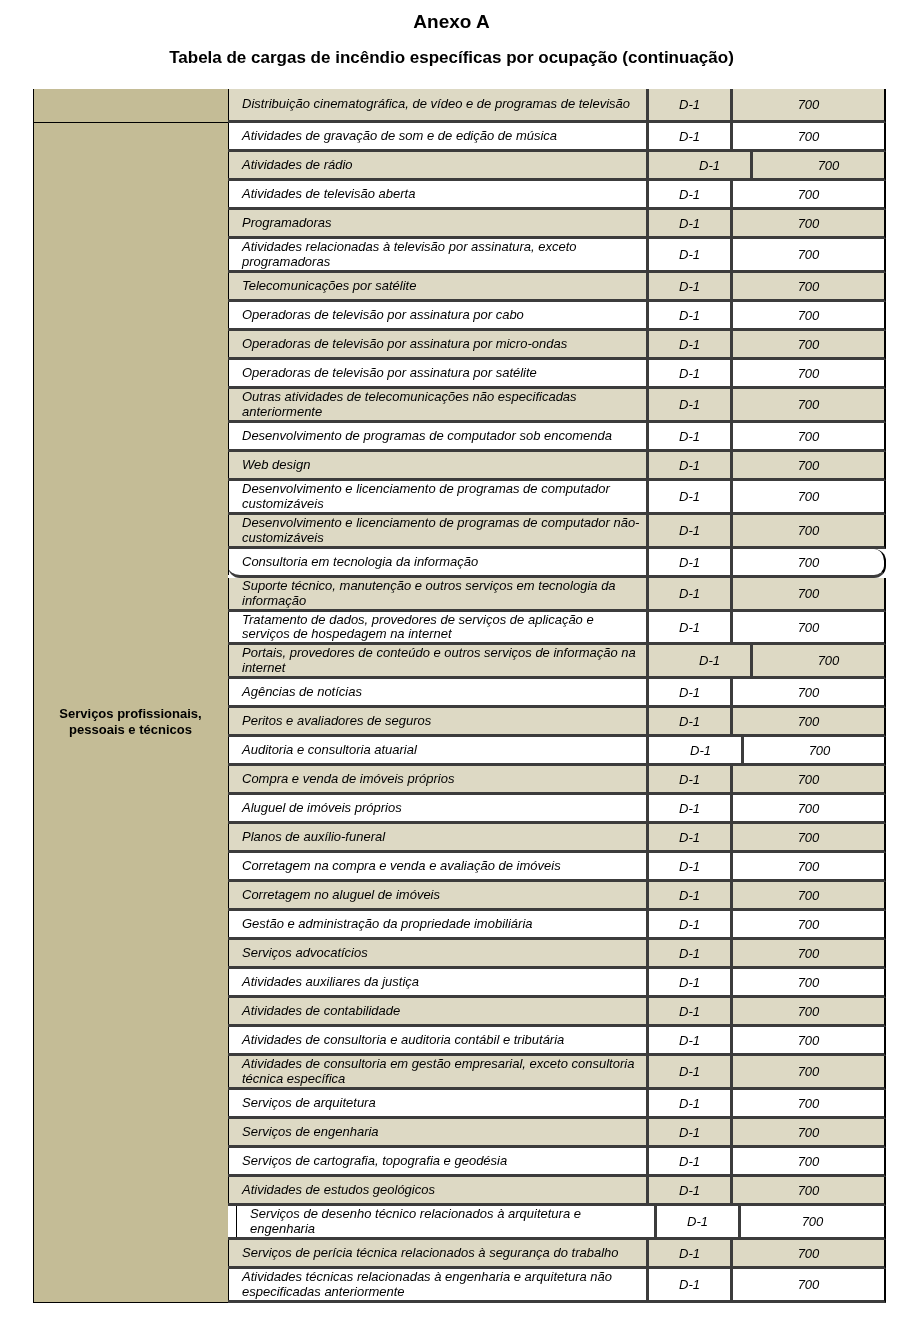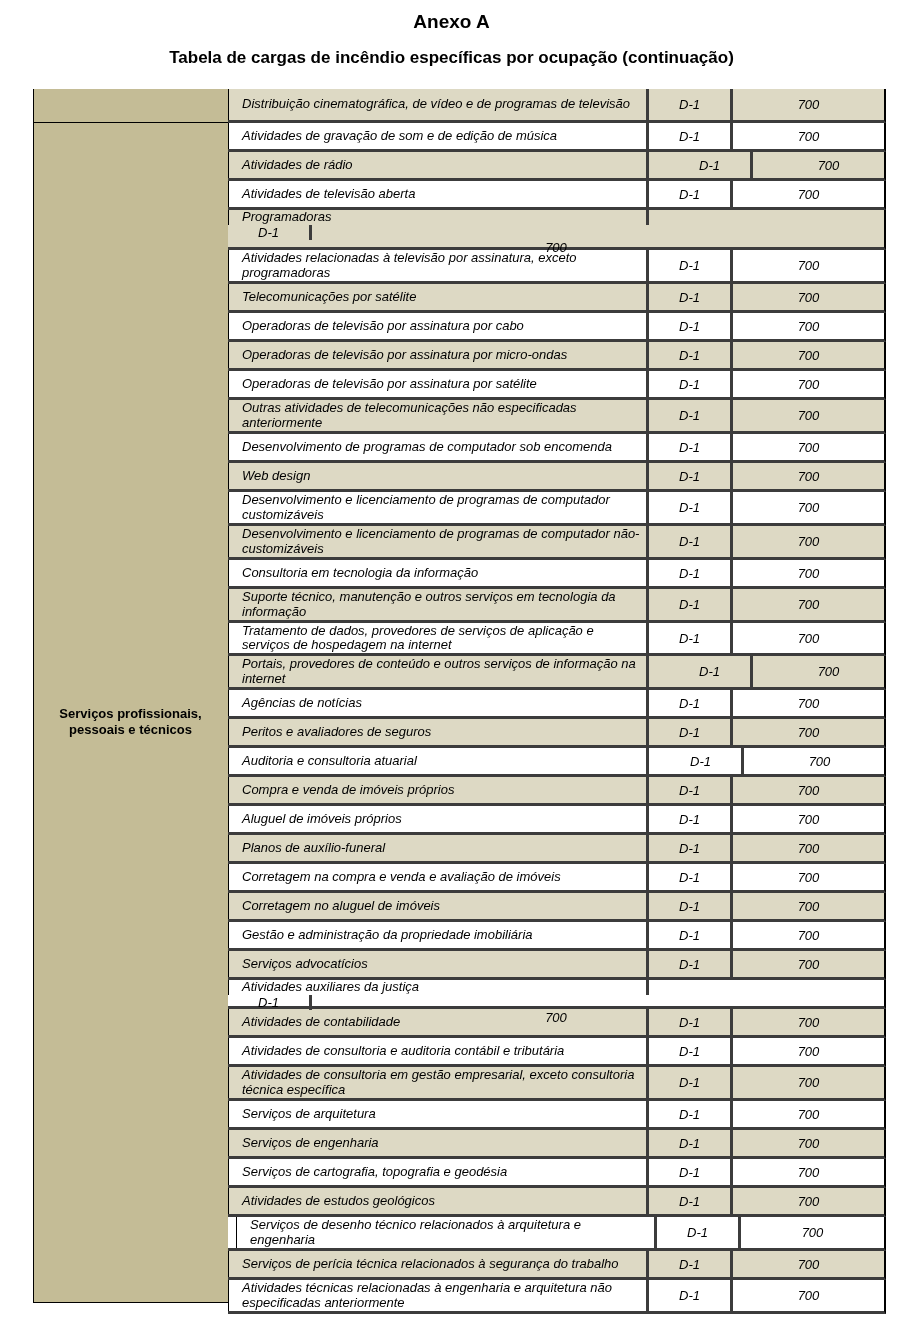--- a/index.html
+++ b/index.html
@@ -45,21 +45,21 @@
       <div class="row even" style="height: 29px; gap: 20px;">
         <div class="c-desc">Atividades de rádio</div>
         <div class="c-div">D-1</div>
         <div class="c-val">700</div>
       </div>
       <div class="row odd" style="height: 29px;">
         <div class="c-desc">Atividades de televisão aberta</div>
         <div class="c-div">D-1</div>
         <div class="c-val">700</div>
       </div>
-      <div class="row even" style="height: 40px; flex-direction: column;">
+      <div class="row even" style="height: 29px;">
         <div class="c-desc">Programadoras</div>
         <div class="c-div">D-1</div>
         <div class="c-val">700</div>
       </div>
       <div class="row odd" style="height: 34px;">
         <div class="c-desc">Atividades relacionadas à televisão por assinatura, exceto programadoras</div>
         <div class="c-div">D-1</div>
         <div class="c-val">700</div>
       </div>
       <div class="row even" style="height: 29px;">
@@ -100,21 +100,21 @@
       <div class="row odd" style="height: 34px;">
         <div class="c-desc">Desenvolvimento e licenciamento de programas de computador customizáveis</div>
         <div class="c-div">D-1</div>
         <div class="c-val">700</div>
       </div>
       <div class="row even" style="height: 34px;">
         <div class="c-desc">Desenvolvimento e licenciamento de programas de computador não-customizáveis</div>
         <div class="c-div">D-1</div>
         <div class="c-val">700</div>
       </div>
-      <div class="row odd" style="height: 29px;">
+      <div class="row odd" style="height: 29px; border-radius: 12px;">
         <div class="c-desc">Consultoria em tecnologia da informação</div>
         <div class="c-div">D-1</div>
         <div class="c-val">700</div>
       </div>
       <div class="row even" style="height: 34px;">
         <div class="c-desc">Suporte técnico, manutenção e outros serviços em tecnologia da informação</div>
         <div class="c-div">D-1</div>
         <div class="c-val">700</div>
       </div>
       <div class="row odd" style="height: 33px;">
@@ -170,21 +170,21 @@
       <div class="row odd" style="height: 29px;">
         <div class="c-desc">Gestão e administração da propriedade imobiliária</div>
         <div class="c-div">D-1</div>
         <div class="c-val">700</div>
       </div>
       <div class="row even" style="height: 29px;">
         <div class="c-desc">Serviços advocatícios</div>
         <div class="c-div">D-1</div>
         <div class="c-val">700</div>
       </div>
-      <div class="row odd" style="height: 29px; flex-direction: column;">
+      <div class="row odd" style="height: 29px;">
         <div class="c-desc">Atividades auxiliares da justiça</div>
         <div class="c-div">D-1</div>
         <div class="c-val">700</div>
       </div>
       <div class="row even" style="height: 29px;">
         <div class="c-desc">Atividades de contabilidade</div>
         <div class="c-div">D-1</div>
         <div class="c-val">700</div>
       </div>
       <div class="row odd" style="height: 29px;">

